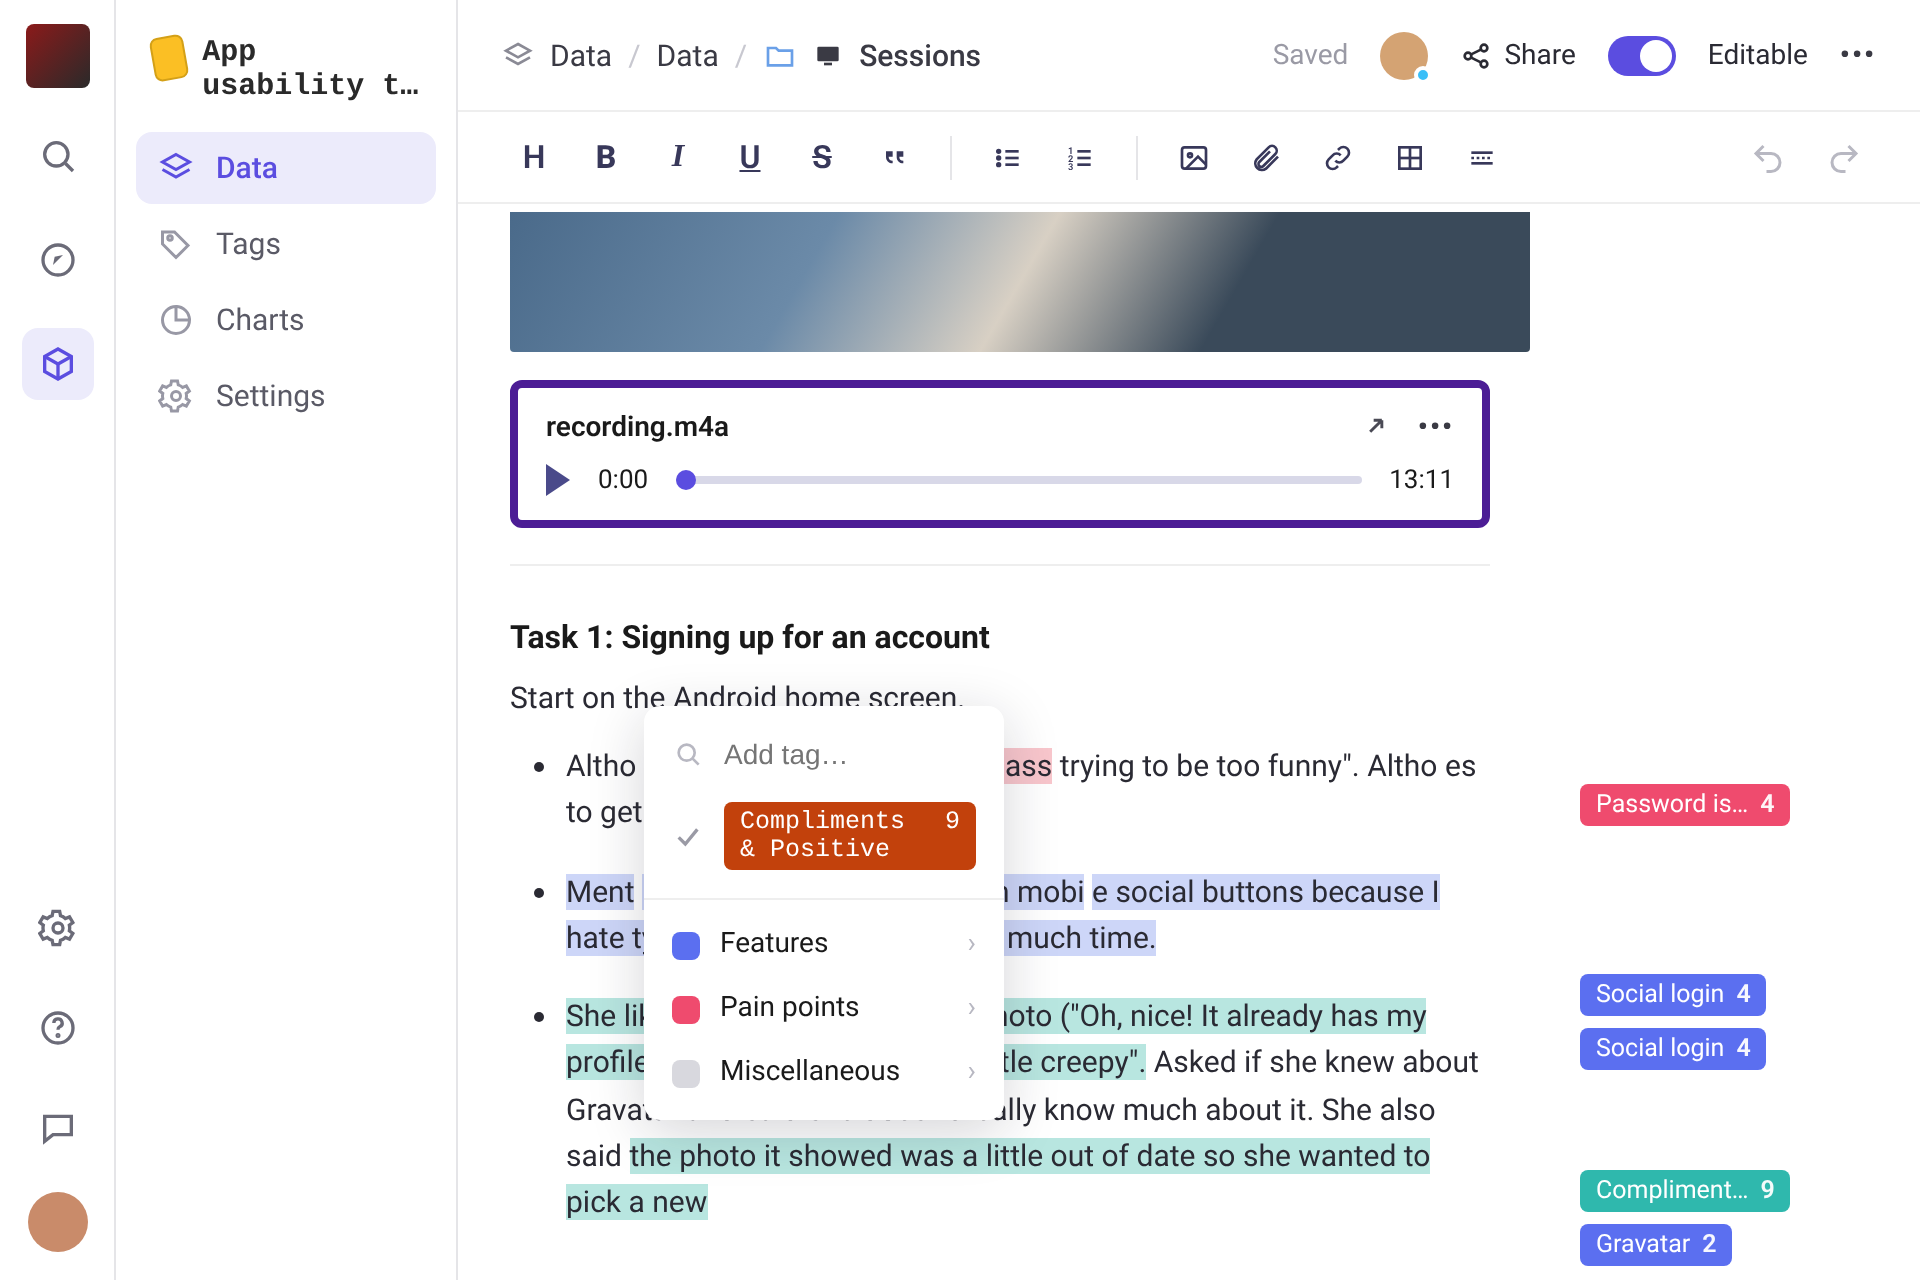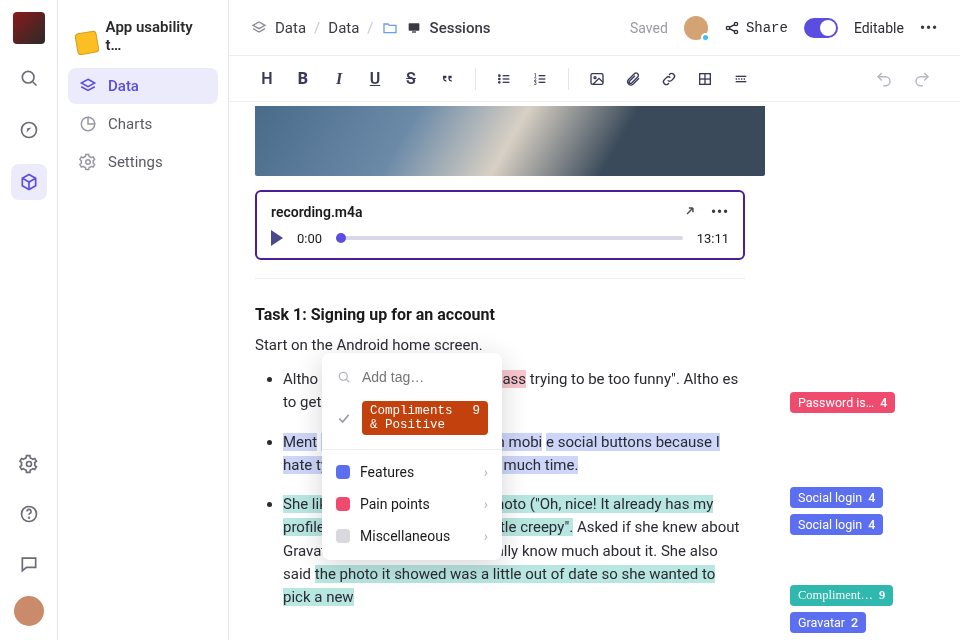--- a/index.html
+++ b/index.html
@@ -9,84 +9,84 @@
   
   .rail { width: 58px; border-right: 1px solid #e5e5e8; display: flex; flex-direction: column; align-items: center; padding-top: 12px; gap: 16px; }
   .rail-logo { width: 32px; height: 32px; background: linear-gradient(135deg,#8b1a1a,#2a2a2a); border-radius: 4px; }
   .rail-icon { width: 36px; height: 36px; display:flex; align-items:center; justify-content:center; color:#6b6b78; border-radius:8px; cursor:pointer; }
   .rail-icon.active { background:#ecebfb; color:#5b4de0; }
   .rail-bottom { margin-top:auto; display:flex; flex-direction:column; align-items:center; gap:14px; padding-bottom:14px; }
   .rail-avatar { width:30px; height:30px; border-radius:50%; background:#c98b6a; }
   
   
   .sidebar { width: 170px; padding: 12px 10px; display:flex; flex-direction:column; gap:2px; }
-  .sb-title { display:flex; align-items:flex-end; gap:8px; padding:6px 8px; font-weight:600; color:#2a2a2a; font-size:15px; margin-bottom:6px; }
+  .sb-title { display:flex; align-items:flex-start; gap:8px; padding:6px 8px; font-weight:600; color:#2a2a2a; font-size:15px; margin-bottom:6px;font-family:Liberation Mono, monospace; }
   .sb-title-icon { width:22px; height:22px; background:#fbbf24; border-radius:4px; transform:rotate(-10deg); border:1px solid #d4a017; }
   .sb-item { display:flex; align-items:center; gap:10px; padding:8px 10px; border-radius:8px; color:#5a5a66; cursor:pointer; font-size:15px; }
   .sb-item.active { background:#ecebfb; color:#5b4de0; font-weight:500; }
   .sb-icon { width:20px; height:20px; display:flex; align-items:center; justify-content:center; color:#9898a5; }
   .sb-item.active .sb-icon { color:#5b4de0; }
   
   
   .main { flex:1; display:flex; flex-direction:column; border-left:1px solid #e5e5e8; min-width:0; }
   .topbar { height:56px; border-bottom:1px solid #eee; display:flex; align-items:center; padding:0 22px; gap:10px; }
   .crumb { display:flex; align-items:center; gap:8px; color:#3a3a44; font-size:15px; }
   .crumb-sep { color:#c8c8d0; }
   .crumb-ico { color:#8a8a95; display:flex; }
   .top-right { margin-left:auto; display:flex; align-items:center; gap:16px; }
   .saved { color:#9a9aa5; font-size:14px; }
   .top-avatar { width:24px;height:24px;border-radius:50%; background:#d4a373; position:relative;}
   .presence-dot { position:absolute; right:-2px; bottom:-2px; width:9px;height:9px;border-radius:50%; background:#3abff8; border:2px solid #fff;}
-  .share { display:flex; gap:6px; cursor:pointer; font-size:14px; color:#2a2a33;font-family:Liberation Mono, monospace;}
+  .share { display:flex; gap:6px; cursor:pointer; font-size:14px; color:#2a2a33;}
   .toggle { width:34px;height:20px;background:#5b4de0;border-radius:10px; position:relative; cursor:pointer;}
   .toggle::after{content:"";position:absolute;right:2px;top:2px;width:16px;height:16px;background:#fff;border-radius:50%;}
   .more-dots { cursor:pointer; color:#3a3a44; letter-spacing:1px; font-weight:700;}
   
   
   .toolbar { height:46px; border-bottom:1px solid #eee; display:flex; align-items:center; padding:0 22px; gap:4px; }
   .tb-btn { width:32px; height:32px; display:flex; align-items:center; justify-content:center; color:#38385a; cursor:pointer; border-radius:4px; font-weight:600; font-size:16px;}
   .tb-sep { width:1px; height:22px; background:#e5e5e8; margin:0 8px;}
   .tb-right { margin-left:auto; display:flex; gap:6px;}
   
   
   .content { flex:1; overflow:auto; display:flex; }
   .doc { flex:1; padding: 0 26px 40px; min-width:0; }
   .hero-img { height:70px; background:linear-gradient(120deg,#4a6a8a 0%,#6b8aa8 30%, #d8d0c4 50%, #3a4a5a 70%); border-radius:0 0 2px 2px; margin:4px 0 14px; width: 510px;}
-  .audio-card { border:2px solid #4c1d95; border-radius:6px; padding:12px 14px; width:490px; margin-bottom:18px;}
+  .audio-card { border:4px solid #4c1d95; border-radius:6px; padding:12px 14px; width:490px; margin-bottom:18px;}
   .audio-top { display:flex; align-items:center; justify-content:space-between; font-weight:600; font-size:14px; margin-bottom:10px;}
   .audio-top-actions { display:flex; gap:14px; color:#4a4a55;}
   .audio-row { display:flex; align-items:center; gap:14px; font-size:13px;}
   .play-btn { width:0;height:0;border-left:12px solid #4a4a8a;border-top:8px solid transparent;border-bottom:8px solid transparent; cursor:pointer;}
   .audio-track { flex:1; height:4px; background:#d8d8e8; border-radius:2px; position:relative;}
   .audio-thumb { position:absolute; left:0; top:-3px; width:10px;height:10px;border-radius:50%;background:#5b4de0;}
   .divider { border:none; border-top:1px solid #eee; margin: 4px 0 26px; width:490px;}
   .task-h { font-size:16px; font-weight:700; margin-bottom:12px;}
   .task-sub { font-size:15px; color:#2a2a33; margin-bottom:14px;}
   .bullets { list-style:disc; padding-left:28px; font-size:15px; line-height:1.55; color:#2a2a33; max-width:490px;}
   .bullets li { margin-bottom:16px; }
   .hl-red { background:#f8c6cc; }
   .hl-blue { background:#cdd6f8; }
   .hl-teal { background:#b8e6e0; }
   
   
   .tagrail { width:174px; padding: 290px 10px 0 4px; display:flex; flex-direction:column; gap:10px;text-align:center; }
   .tag-chip { display:inline-flex; align-items:center; gap:6px; border-radius:4px; padding:3px 8px; font-size:12.5px; color:#fff; width:fit-content;}
-  .chip-red{background:#ef4b6e;} .chip-blue{background:#5b6ff0;} .chip-teal{background:#2fb8ad;font-family:Liberation Serif, serif;}
+  .chip-red{background:#ef4b6e;} .chip-blue{background:#5b6ff0;} .chip-teal{background:#2fb8ad;}
   .chip-count{ font-weight:600; opacity:0.95;}
   .tagrail .group { display:flex; flex-direction:column; gap:6px; }
   .tagrail .gap1 { height:54px; }
   .tagrail .gap2 { height:30px; }
   
   
   .popover { position:absolute; left:322px; top:353px; width:180px; background:#fff; border-radius:8px; box-shadow:0 6px 28px rgba(20,20,40,0.18); padding:8px 0; z-index:50;}
   .pop-row { display:flex; align-items:center; gap:10px; padding:8px 14px; font-size:14px; cursor:pointer;}
   .pop-input { flex:1; border:none; outline:none; color:#9a9aa5; font-size:14px; background:transparent;}
   .pop-tag { background:#c2410c; color:#fff; border-radius:4px; padding:3px 8px; font-size:12.5px; display:inline-flex; gap:6px;font-family:Liberation Mono, monospace;}
   .pop-sep { height:1px; background:#eee; margin:6px 0;}
-  .pop-cat { display:flex; align-items:center; gap:10px; padding:8px 14px; font-size:14px; cursor:pointer;}
+  .pop-cat { display:flex; align-items:flex-end; gap:10px; padding:8px 14px; font-size:14px; cursor:pointer;}
   .pop-swatch { width:14px;height:14px;border-radius:4px;}
   .pop-cat .chev { margin-left:auto; color:#b8b8c2;}
   
   svg { display:block; }
 </style>
 </head>
 <body>
 
 <div class="app">
 
@@ -140,20 +140,29 @@
       <span>App usability t…</span>
     </div>
     <div class="sb-item active">
       <span class="sb-icon">
           <svg width="18" height="18" viewBox="0 0 24 24" fill="none" stroke="currentColor" stroke-width="2">
             <polygon points="12,3 21,8 12,13 3,8"></polygon>
             <polyline points="3,13 12,18 21,13"></polyline>
           </svg>
         </span>
       <span>Data</span>
+    </div>
+    <div class="sb-item">
+      <span class="sb-icon">
+          <svg width="18" height="18" viewBox="0 0 24 24" fill="none" stroke="currentColor" stroke-width="2">
+            <path d="M20 13l-8 8-9-9V4h8l9 9z"></path>
+            <circle cx="8" cy="8" r="1.5"></circle>
+          </svg>
+        </span>
+      <span>Tags</span>
     </div>
     <div class="sb-item">
       <span class="sb-icon">
           <svg width="18" height="18" viewBox="0 0 24 24" fill="none" stroke="currentColor" stroke-width="2">
             <path d="M12 3a9 9 0 1 0 9 9h-9V3z"></path>
             <path d="M12 3a9 9 0 0 1 9 9"></path>
           </svg>
         </span>
       <span>Charts</span>
     </div>

